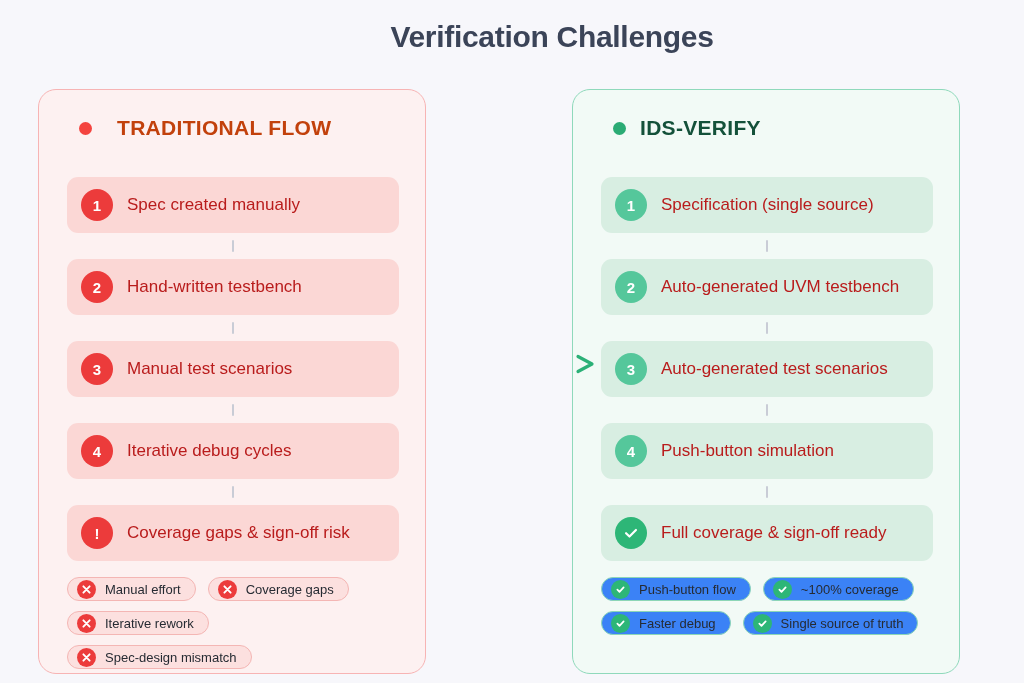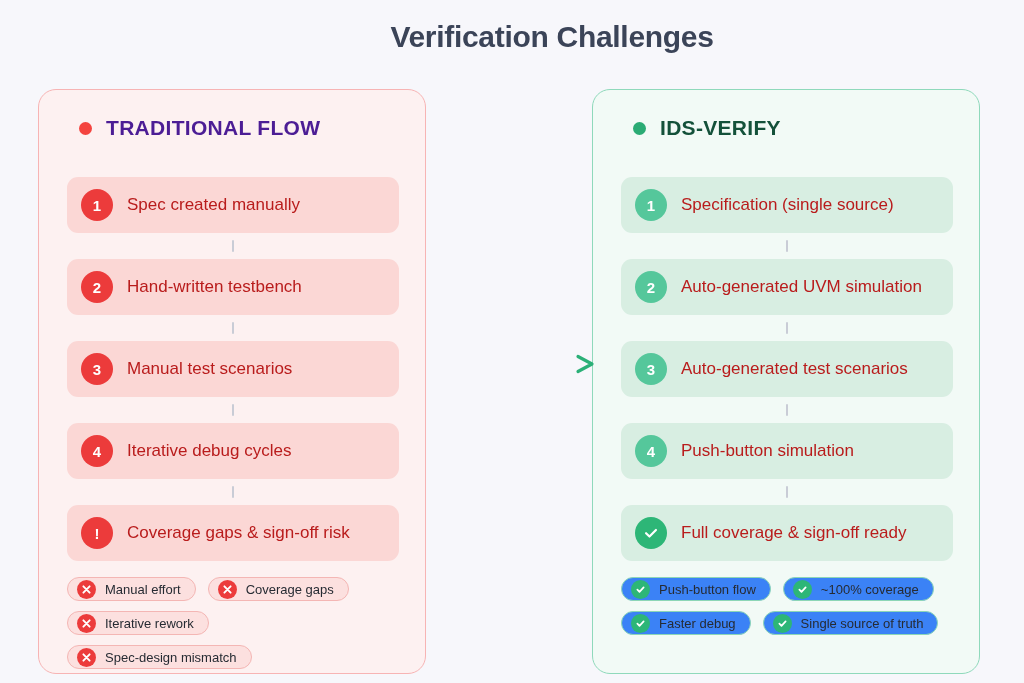--- a/index.html
+++ b/index.html
@@ -37,21 +37,21 @@
     height: 585px;
     border-radius: 18px;
     box-sizing: border-box;
   }
   .panel-left {
     left: 38px;
     background: #fdf1f1;
     border: 1.5px solid #f7b4b4;
   }
   .panel-right {
-    left: 592px;
+    left: 572px;
     background: #f2faf6;
     border: 1.5px solid #8fd9bb;
   }
 
   .panel-header {
     position: absolute;
     top: 26px;
     left: 40px;
     display: flex;
     align-items: center;
@@ -63,21 +63,21 @@
     border-radius: 50%;
     flex: none;
   }
   .header-dot.red { background: #f4443f; }
   .header-dot.green { background: #2bab74; }
   .header-label {
     font-size: 21px;
     font-weight: bold;
     letter-spacing: 0.3px;
   }
-  .header-label.red { color: #4c1d95; }
+  .header-label.red { color: #c2410c; margin-left: 11px; }
   .header-label.green { color: #14513a; }
 
   
   .steps {
     position: absolute;
     top: 87px;
     left: 28px;
     width: 332px;
   }
   .step-row {
@@ -278,21 +278,21 @@
     <div class="step-row green">
       <span class="step-badge green">1</span>
       <span class="step-text">Specification (single source)</span>
     </div>
     <div class="connector">
         <i></i>
       </div>
 
     <div class="step-row green">
       <span class="step-badge green">2</span>
-      <span class="step-text">Auto-generated UVM simulation</span>
+      <span class="step-text">Auto-generated UVM testbench</span>
     </div>
     <div class="connector">
         <i></i>
       </div>
 
     <div class="step-row green">
       <span class="step-badge green">3</span>
       <span class="step-text">Auto-generated test scenarios</span>
     </div>
     <div class="connector">

